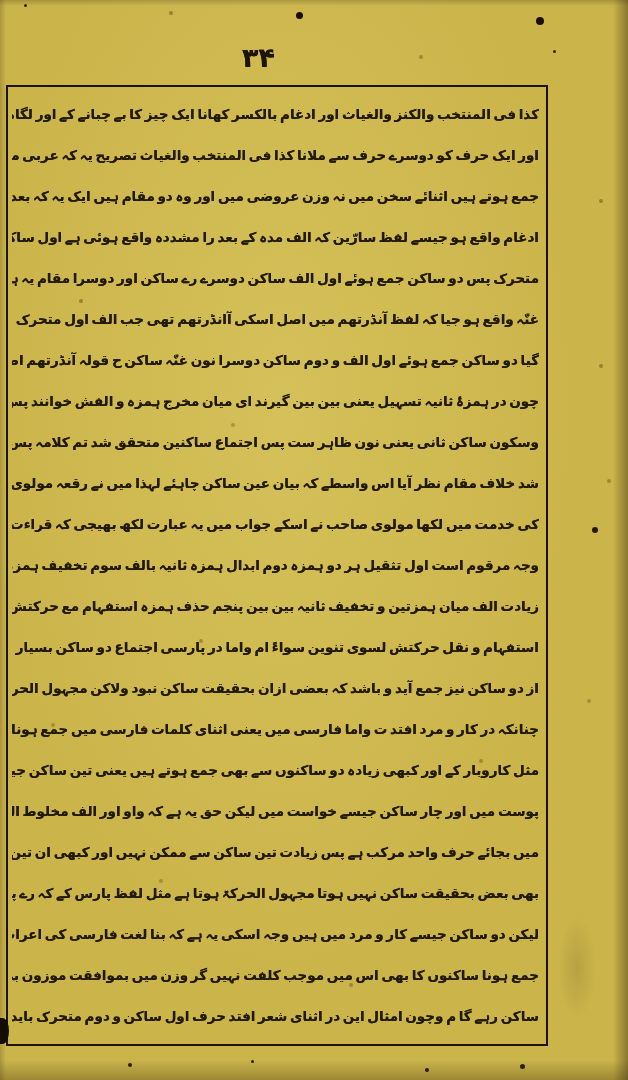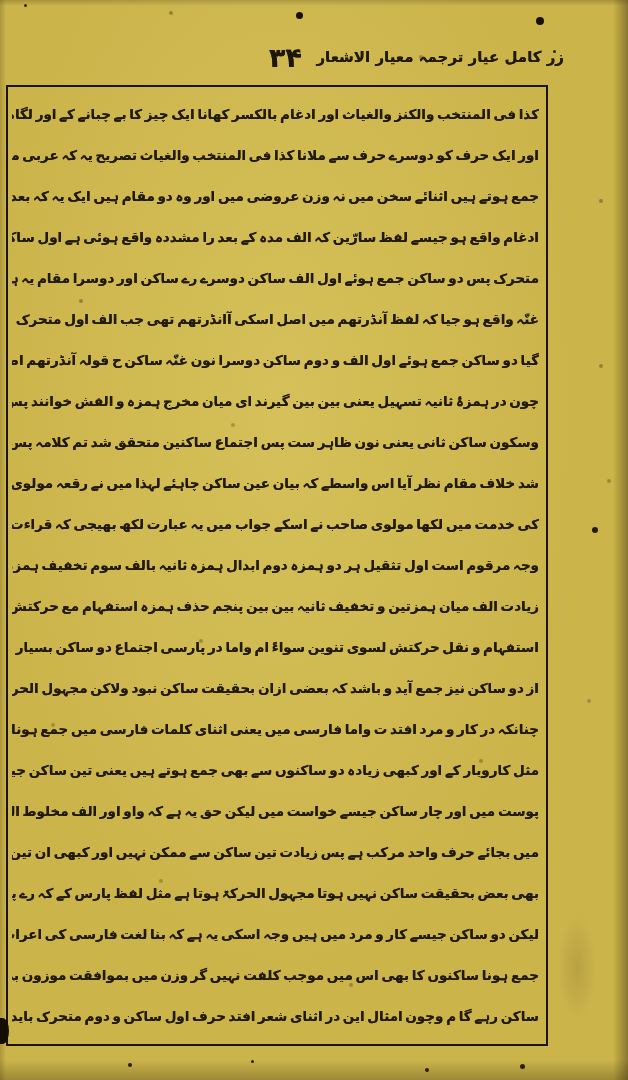--- a/index.html
+++ b/index.html
@@ -30,21 +30,21 @@
     direction: rtl;
     white-space: nowrap;
     text-shadow: 0 0 0.5px #221a08;
   }
 
   .page-number {
     position: absolute;
     top: 42px;
     left: 242px;
     width: 60px;
-    text-align: right;
+    text-align: left;
     font-size: 27px;
     font-weight: bold;
     color: #1d1506;
     text-shadow: 0 0 0.6px #1d1506;
   }
 
   .frame {
     position: absolute;
     left: 6px;
     top: 85px;
@@ -104,21 +104,20 @@
       170px 12px 0 1px rgba(70,50,15,0.40),
       420px 56px 0 1px rgba(70,50,15,0.35);
   }
 </style>
 </head>
 <body>
 
 <div class="page">
 
   <div class="page-number">۳۴</div>
-  <div class="running-title">زر کامل عیار ترجمہ معیار الاشعار</div>
 
   <div class="frame">
     <div class="tline">کذا فی المنتخب والکنز والغیاث اور ادغام بالکسر کھانا ایک چیز کا بے چبانے کے اور لگام دینا گھوڑی کو</div>
     <div class="tline">اور ایک حرف کو دوسرے حرف سے ملانا کذا فی المنتخب والغیاث تصریح یہ کہ عربی میں دو ساکن</div>
     <div class="tline">جمع ہوتے ہیں اثنائے سخن میں نہ وزن عروضی میں اور وہ دو مقام ہیں ایک یہ کہ بعد مدہ کے</div>
     <div class="tline">ادغام واقع ہو جیسے لفظ سارّین کہ الف مدہ کے بعد را مشددہ واقع ہوئی ہے اول ساکن دوسرے</div>
     <div class="tline">متحرک پس دو ساکن جمع ہوئے اول الف ساکن دوسرے رے ساکن اور دوسرا مقام یہ ہے کہ بعد مدہ کے</div>
     <div class="tline">غنّہ واقع ہو جیا کہ لفظ آنڈرتھم میں اصل اسکی آانڈرتھم تھی جب الف اول متحرک اور دوسرا ساکن پڑھا</div>
     <div class="tline">گیا دو ساکن جمع ہوئے اول الف و دوم ساکن دوسرا نون غنّہ ساکن ح قولہ آنڈرتھم اصلہ آنڈرتھم</div>
     <div class="tline">چون در ہمزۂ ثانیہ تسہیل یعنی بین بین گیرند ای میان مخرج ہمزہ و الفش خوانند پس گویا کہ ساکن شد</div>

